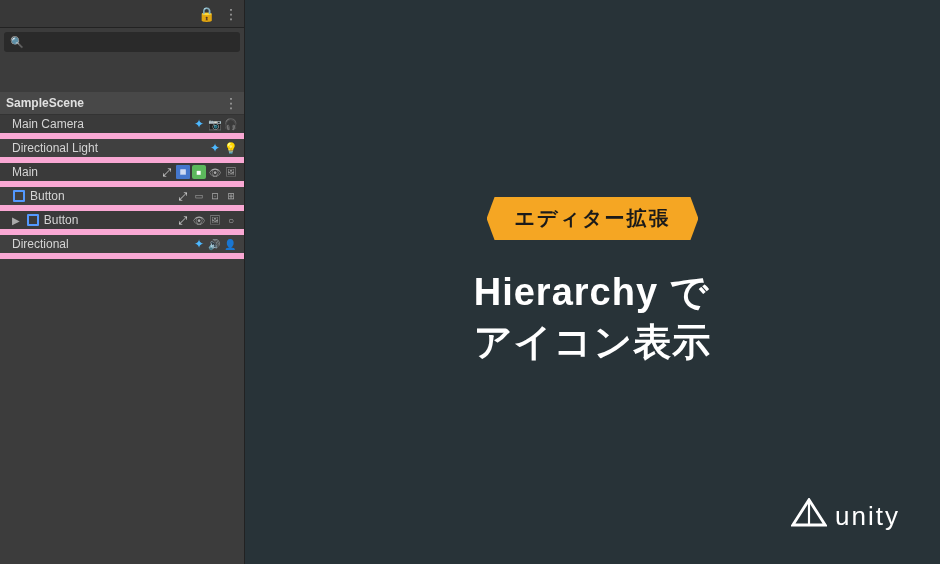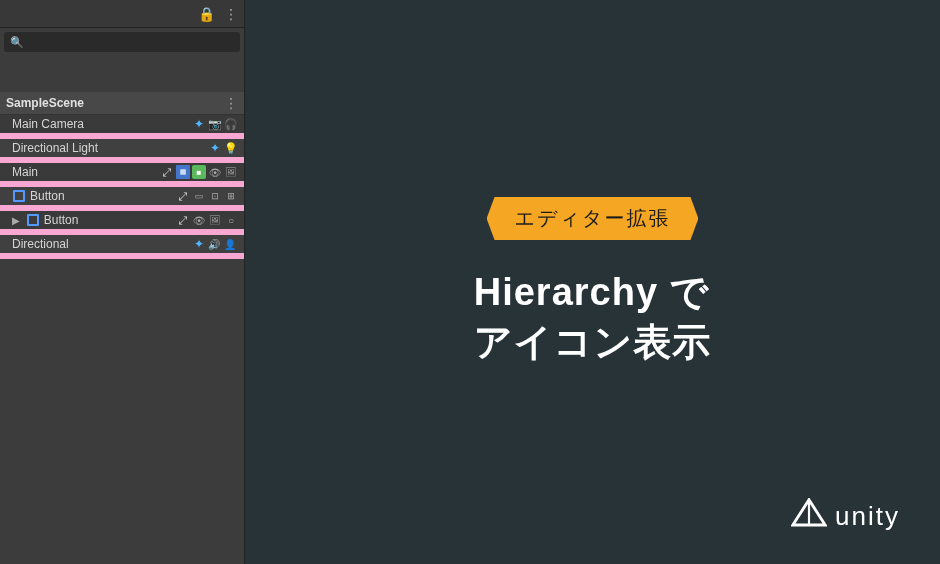--- a/index.html
+++ b/index.html
@@ -157,21 +157,21 @@
       align-items: center;
       justify-content: center;
       gap: 0;
     }
 
     
     .badge {
       background-color: #f5a623;
       color: #1a1a1a;
       font-size: 20px;
-      font-weight: 400;
+      font-weight: 700;
       padding: 8px 28px;
       border-radius: 4px;
       clip-path: polygon(8px 0%, calc(100% - 8px) 0%, 100% 50%, calc(100% - 8px) 100%, 8px 100%, 0% 50%);
       letter-spacing: 2px;
       margin-bottom: 28px;
     }
 
     .main-title {
       color: #ffffff;
       font-size: 38px;

